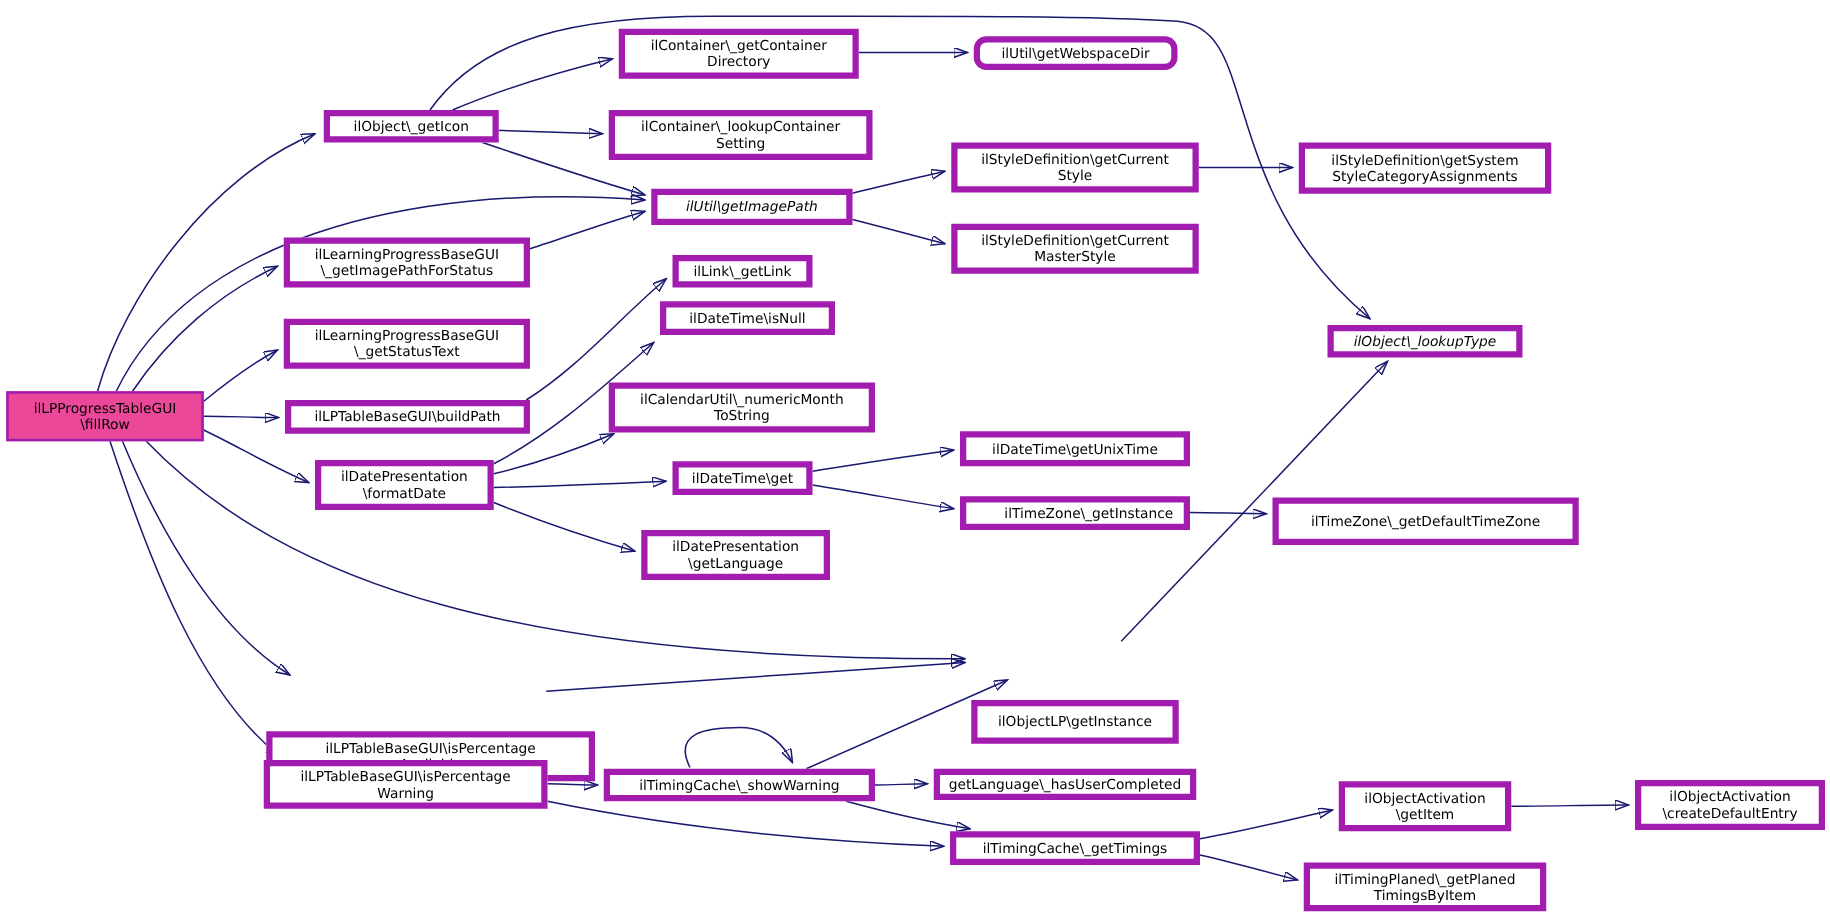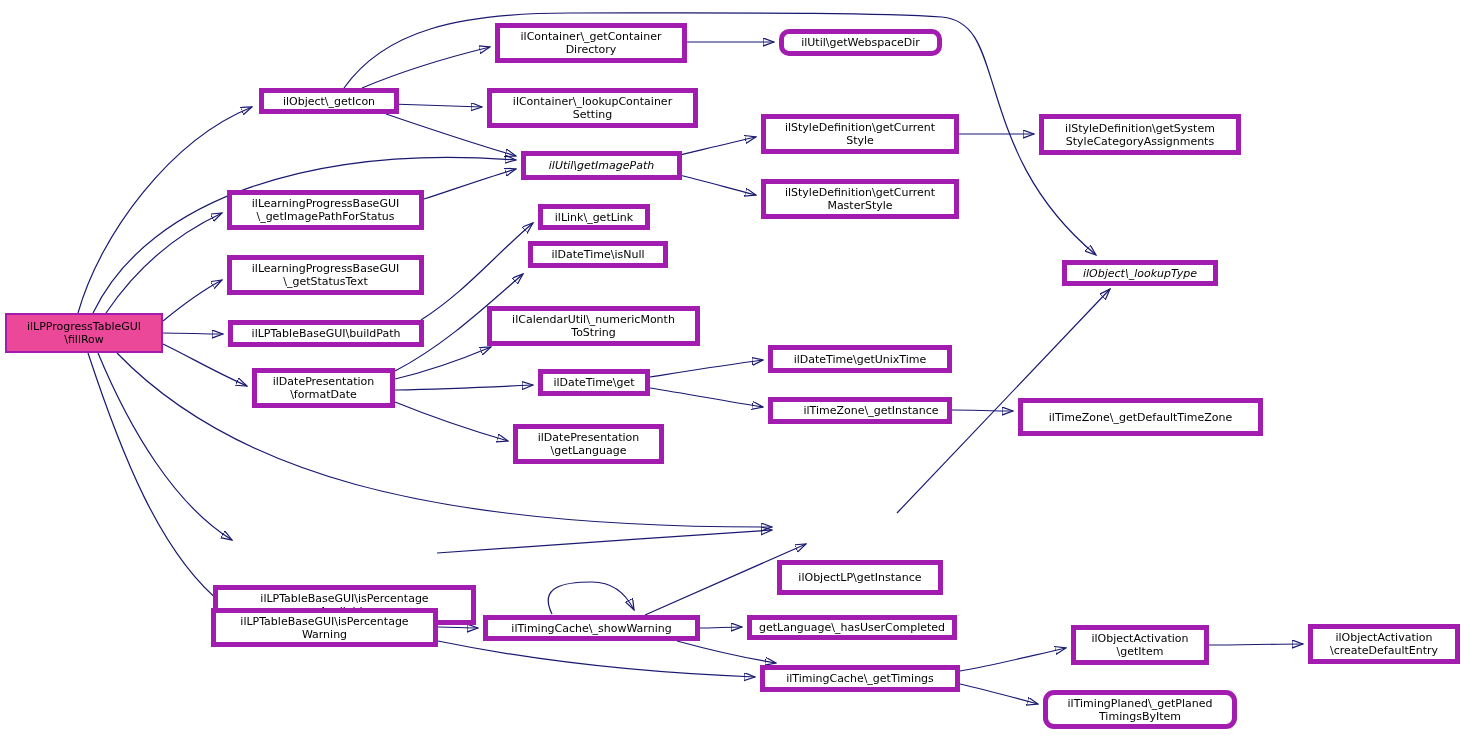--- a/index.html
+++ b/index.html
@@ -133,16 +133,16 @@
 Available</div>
   <div class="node" style="left:211px; top:608px; width:227px; height:39px;">ilLPTableBaseGUI\isPercentage
 Warning</div>
   <div class="node" style="left:483px; top:615px; width:217px; height:26px;">ilTimingCache\_showWarning</div>
   <div class="node" style="left:747px; top:615px; width:210px; height:25px;">getLanguage\_hasUserCompleted</div>
   <div class="node" style="left:760px; top:665px; width:200px; height:27px;">ilTimingCache\_getTimings</div>
   <div class="node" style="left:1071px; top:625px; width:138px; height:40px;">ilObjectActivation
 \getItem</div>
   <div class="node" style="left:1308px; top:624px; width:152px; height:40px;">ilObjectActivation
 \createDefaultEntry</div>
-  <div class="node" style="left:1043px; top:690px; width:194px; height:39px;border-radius:11px;">ilTimingPlaned\_getPlaned
+  <div class="node" style="left:1043px; top:690px; width:194px; height:39px;">ilTimingPlaned\_getPlaned
 TimingsByItem</div>
 
 </div>
 
 </body></html>

